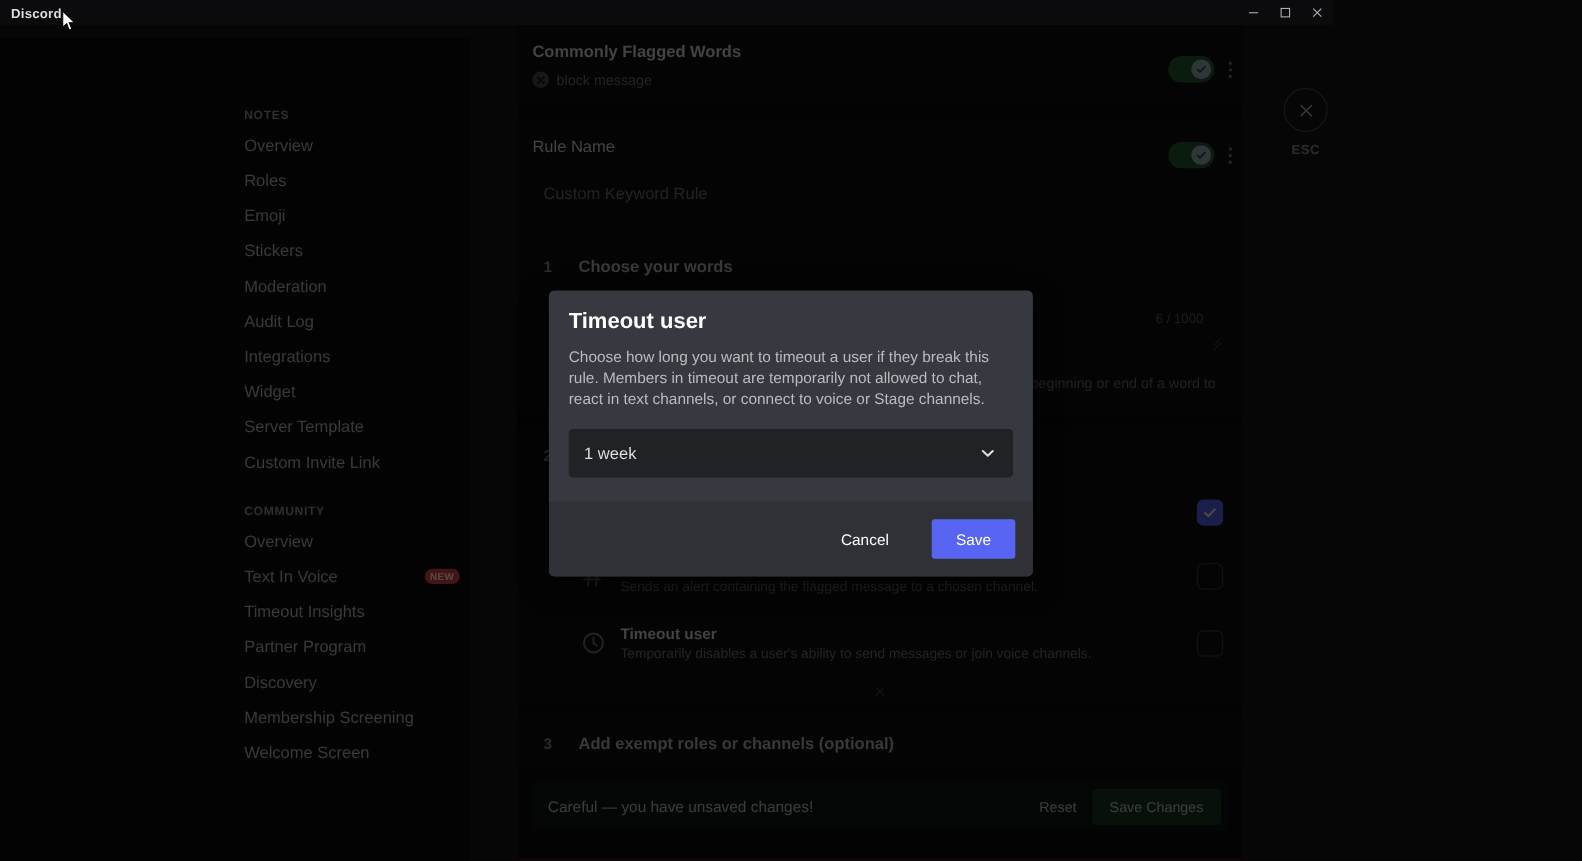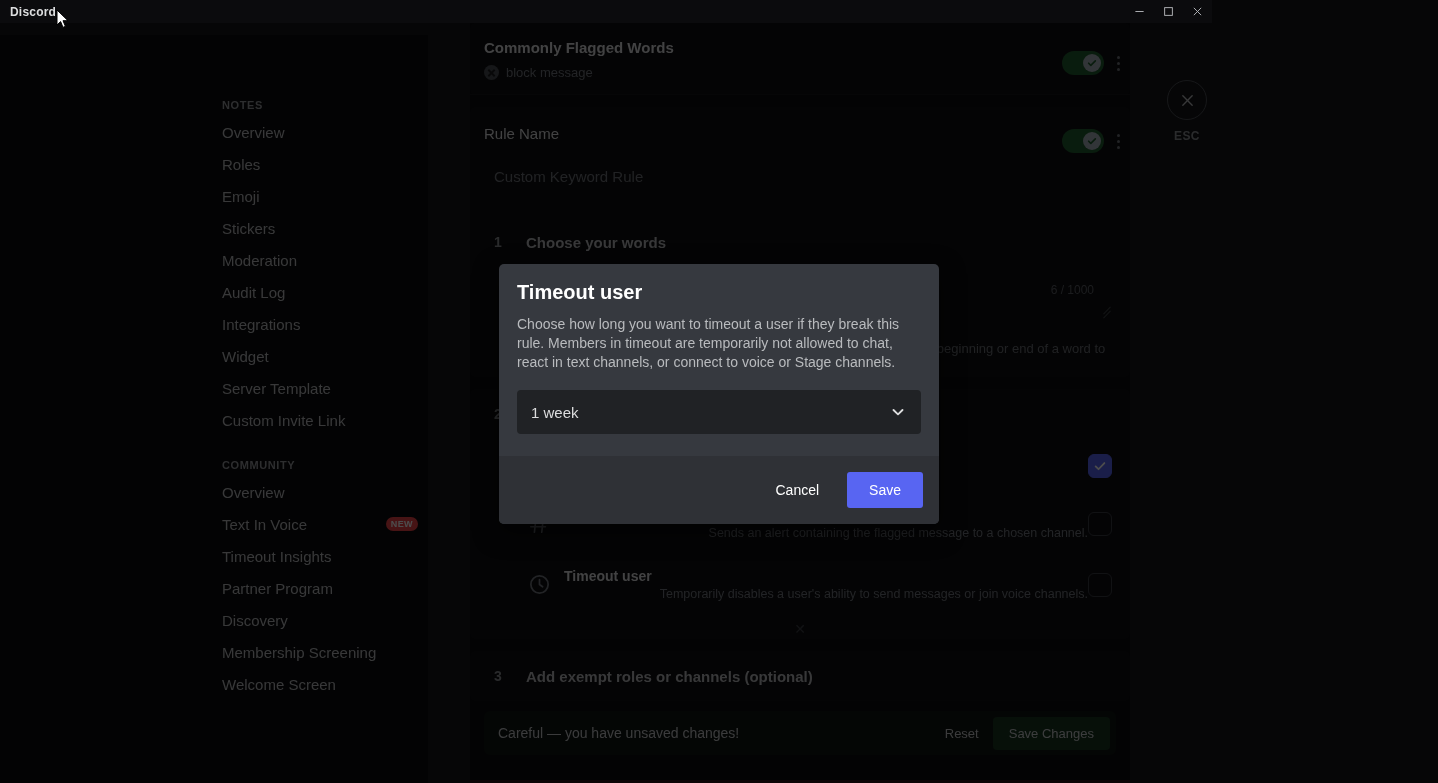--- a/index.html
+++ b/index.html
@@ -218,21 +218,21 @@
     width: 26px; height: 26px; flex: none;
     margin-right: 12px;
     color: #72767d;
     display: flex; align-items: center; justify-content: center;
   }
   .action-texts { flex: 1; }
   .action-name {
     font-size: 14px; font-weight: bold; color: #dcddde;
   }
   .action-desc {
-    font-size: 12.5px; color: #72767d; margin-top: 3px; text-align: right;
+    font-size: 12.5px; color: #72767d; margin-top: 3px;
   }
   .checkbox {
     width: 24px; height: 24px; border-radius: 6px;
     border: 1px solid #3a3d44; flex: none;
     margin-right: 4px;
   }
   .checkbox.checked {
     background: #5865f2; border-color: #5865f2;
     display: flex; align-items: center; justify-content: center;
   }
@@ -309,21 +309,21 @@
     border-radius: 4px;
     display: flex; align-items: center;
     padding: 0 14px;
   }
   .select-value { flex: 1; font-size: 15px; color: #dcddde; }
   .select-chevron { color: #dcddde; display: flex; }
   .modal-footer {
     background: #2f3136;
     padding: 16px 16px;
     display: flex; align-items: center; justify-content: flex-end;
-    gap: 12px;
+    gap: 23px;
   }
   .btn-cancel {
     font-size: 14px; color: #ffffff;
     padding: 10px 16px;
   }
   .btn-save {
     background: #5865f2; color: #ffffff;
     font-size: 14px; font-weight: 500;
     padding: 10px 22px; border-radius: 3px;
   }

